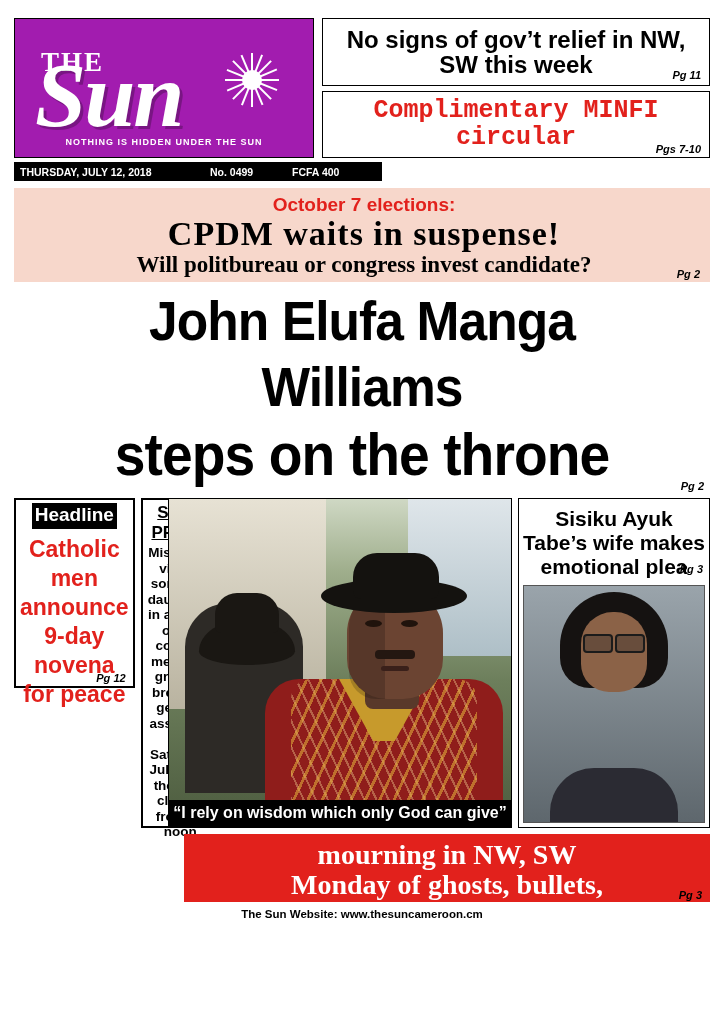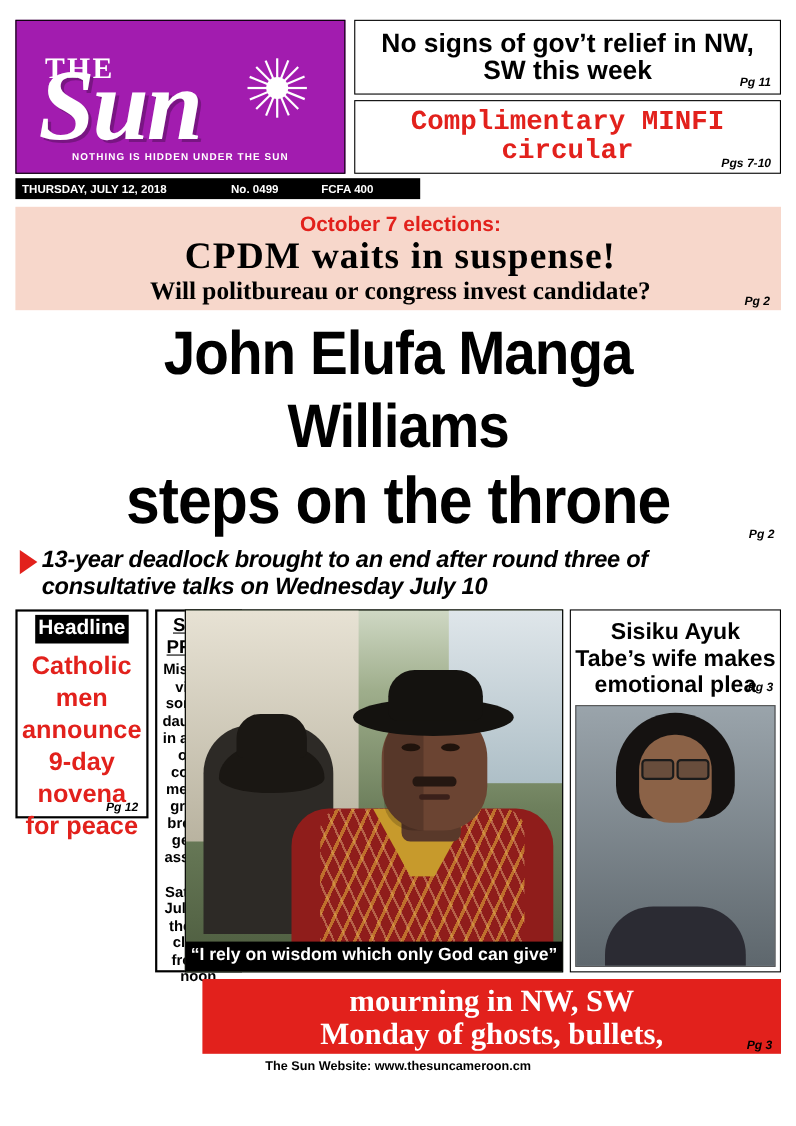--- a/index.html
+++ b/index.html
@@ -588,24 +588,20 @@
     <div class="pink-l3">Will politbureau or congress invest candidate?</div>
     <div class="pgref">Pg 2</div>
   </div>
 
   <div class="mainhead">
     <div class="mh1">John Elufa Manga Williams</div>
     <div class="mh2">steps on the throne</div>
     <div class="pgref">Pg 2</div>
   </div>
 
-  <div class="deck">
-    <div class="triangle"></div>
-    <div class="deck-text">13-year deadlock brought to an end after round three of consultative talks on Wednesday July 10</div>
-  </div>
 
   <div class="midgrid">
 
     <div class="col-left">
       <div class="headline-box">
         <div class="headline-tag">Headline</div>
         <div class="headline-body">Catholic men announce 9-day novena for peace</div>
         <div class="pgref">Pg 12</div>
       </div>
       <div class="stop-box">

